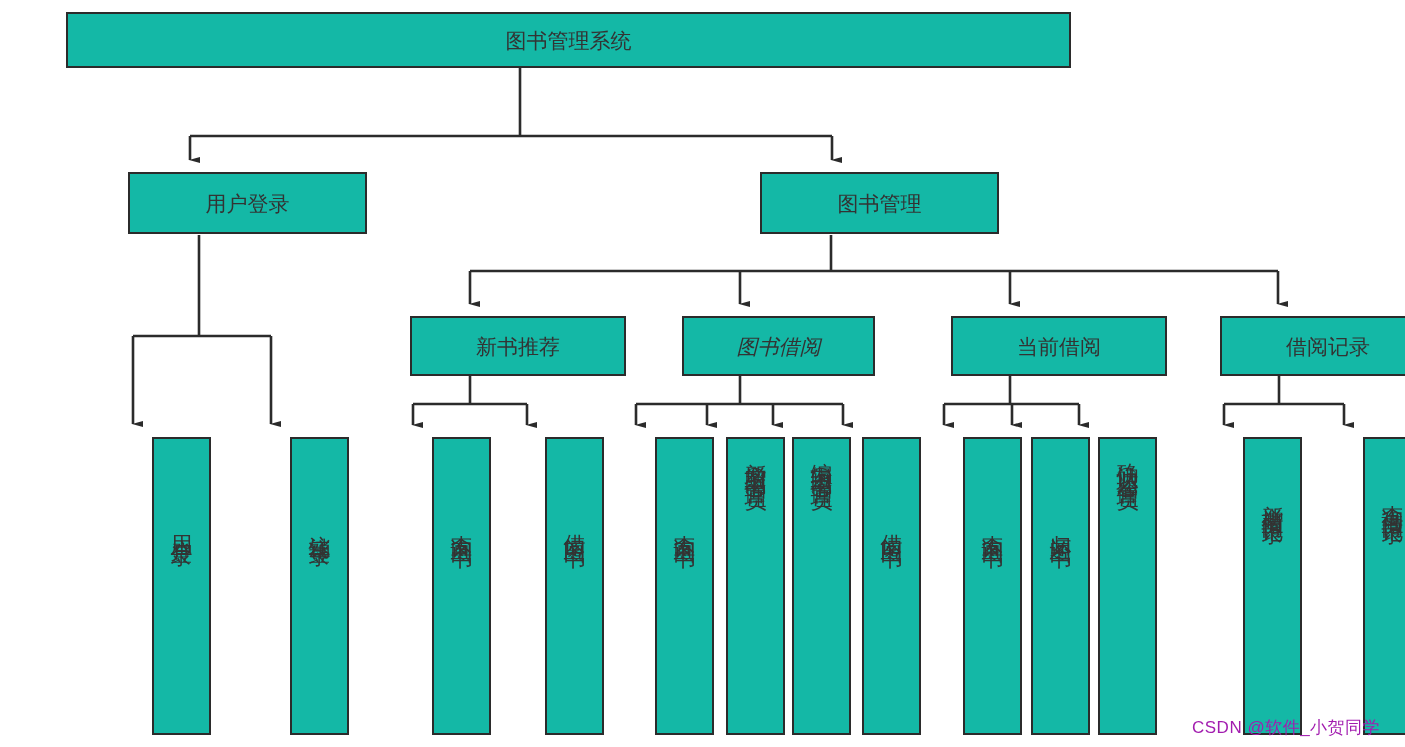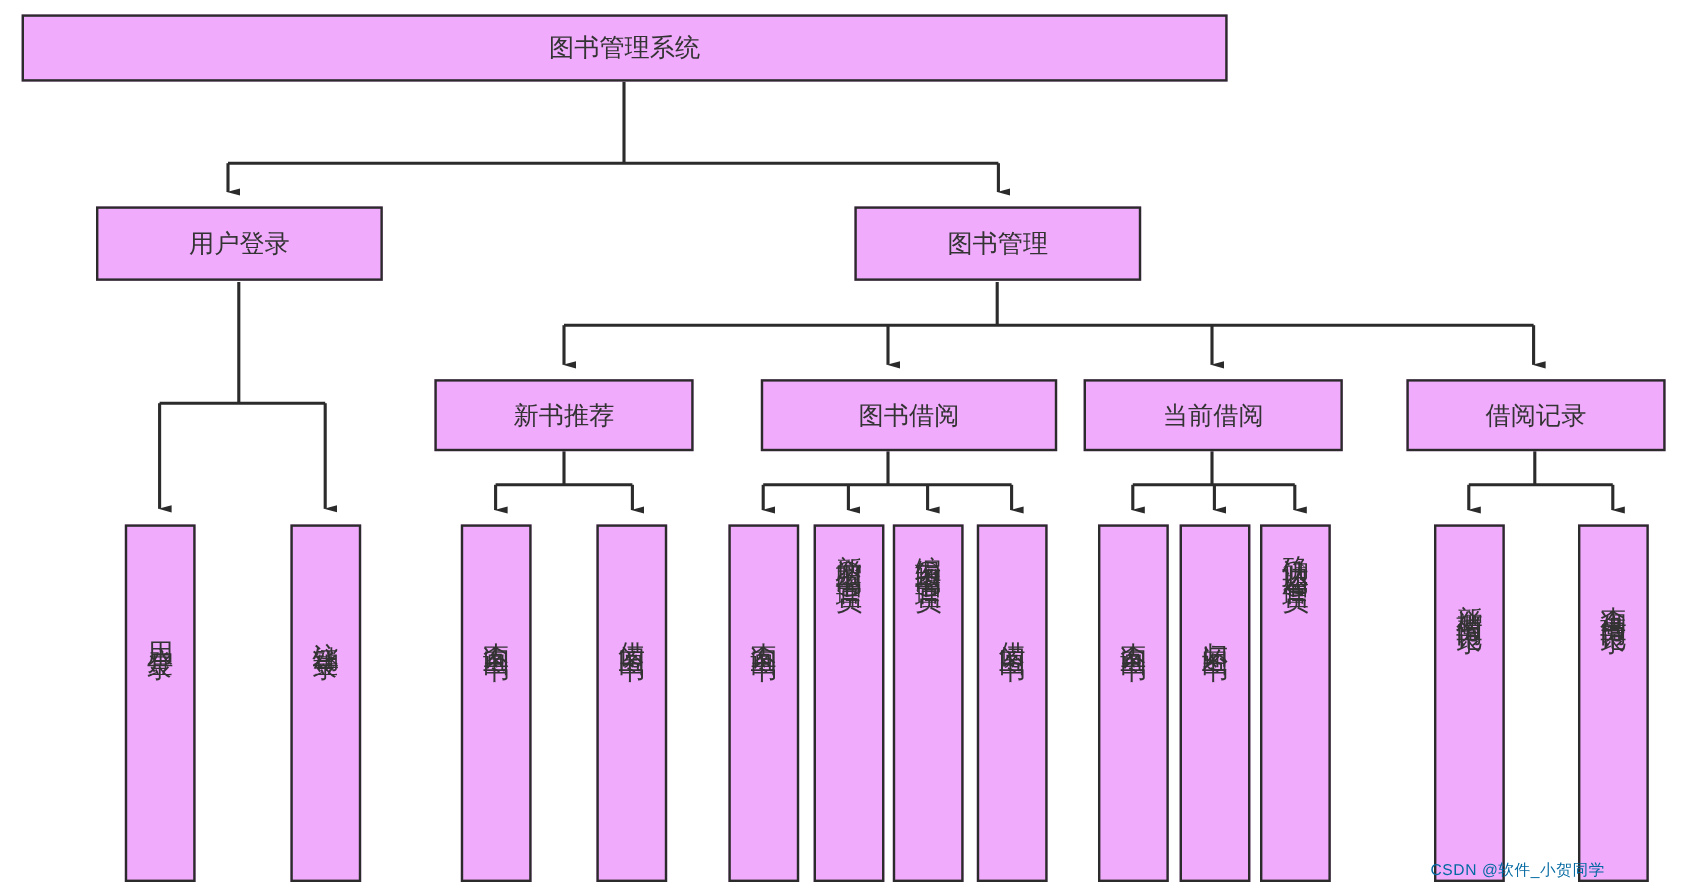--- a/index.html
+++ b/index.html
@@ -21,26 +21,27 @@
     position: absolute;
     left: 0;
     top: 0;
     width: 1405px;
     height: 747px;
     pointer-events: none;
   }
   .node {
     position: absolute;
     box-sizing: border-box;
-    background: #f0abfc;
+    background: #14b8a6;
     border: 2.5px solid #2b2b2b;
     display: flex;
     align-items: center;
     justify-content: center;
     color: #333333;
+    margin-left: 48px;
   }
   .node .label {
     line-height: 1.0;
     text-align: center;
     white-space: nowrap;
   }
   .node.h .label {
     font-size: 21px;
   }
   .node.root .label {
@@ -62,22 +63,22 @@
   .node.v.mid .label {
     margin-top: 72px;
   }
   .node.v.mid2 .label {
     margin-top: 42px;
   }
   .watermark {
     position: absolute;
     left: 1192px;
     top: 716px;
-    font-size: 13px;
-    color: #0369a1;
+    font-size: 17px;
+    color: #a21caf;
     white-space: nowrap;
     letter-spacing: 0.5px;
   }
 </style>
 </head>
 <body>
 
 <div id="canvas">
 
   <svg class="edges" viewBox="0 0 1405 747">
@@ -139,21 +140,21 @@
   </div>
 
   <div class="node h" style="left:712px; top:172px; width:239px; height:62px;">
     <span class="label">图书管理</span>
   </div>
 
   <div class="node h" style="left:362px; top:316px; width:216px; height:60px;">
     <span class="label">新书推荐</span>
   </div>
 
-  <div class="node h" style="left:634px; top:316px; width:247px; height:60px;">
+  <div class="node h" style="left:634px; top:316px; width:193px; height:60px;font-style:italic;">
     <span class="label">图书借阅</span>
   </div>
 
   <div class="node h" style="left:1172px; top:316px; width:216px; height:60px;">
     <span class="label">借阅记录</span>
   </div>
 
   <div class="node h" style="left:903px; top:316px; width:216px; height:60px;">
     <span class="label">当前借阅</span>
   </div>

